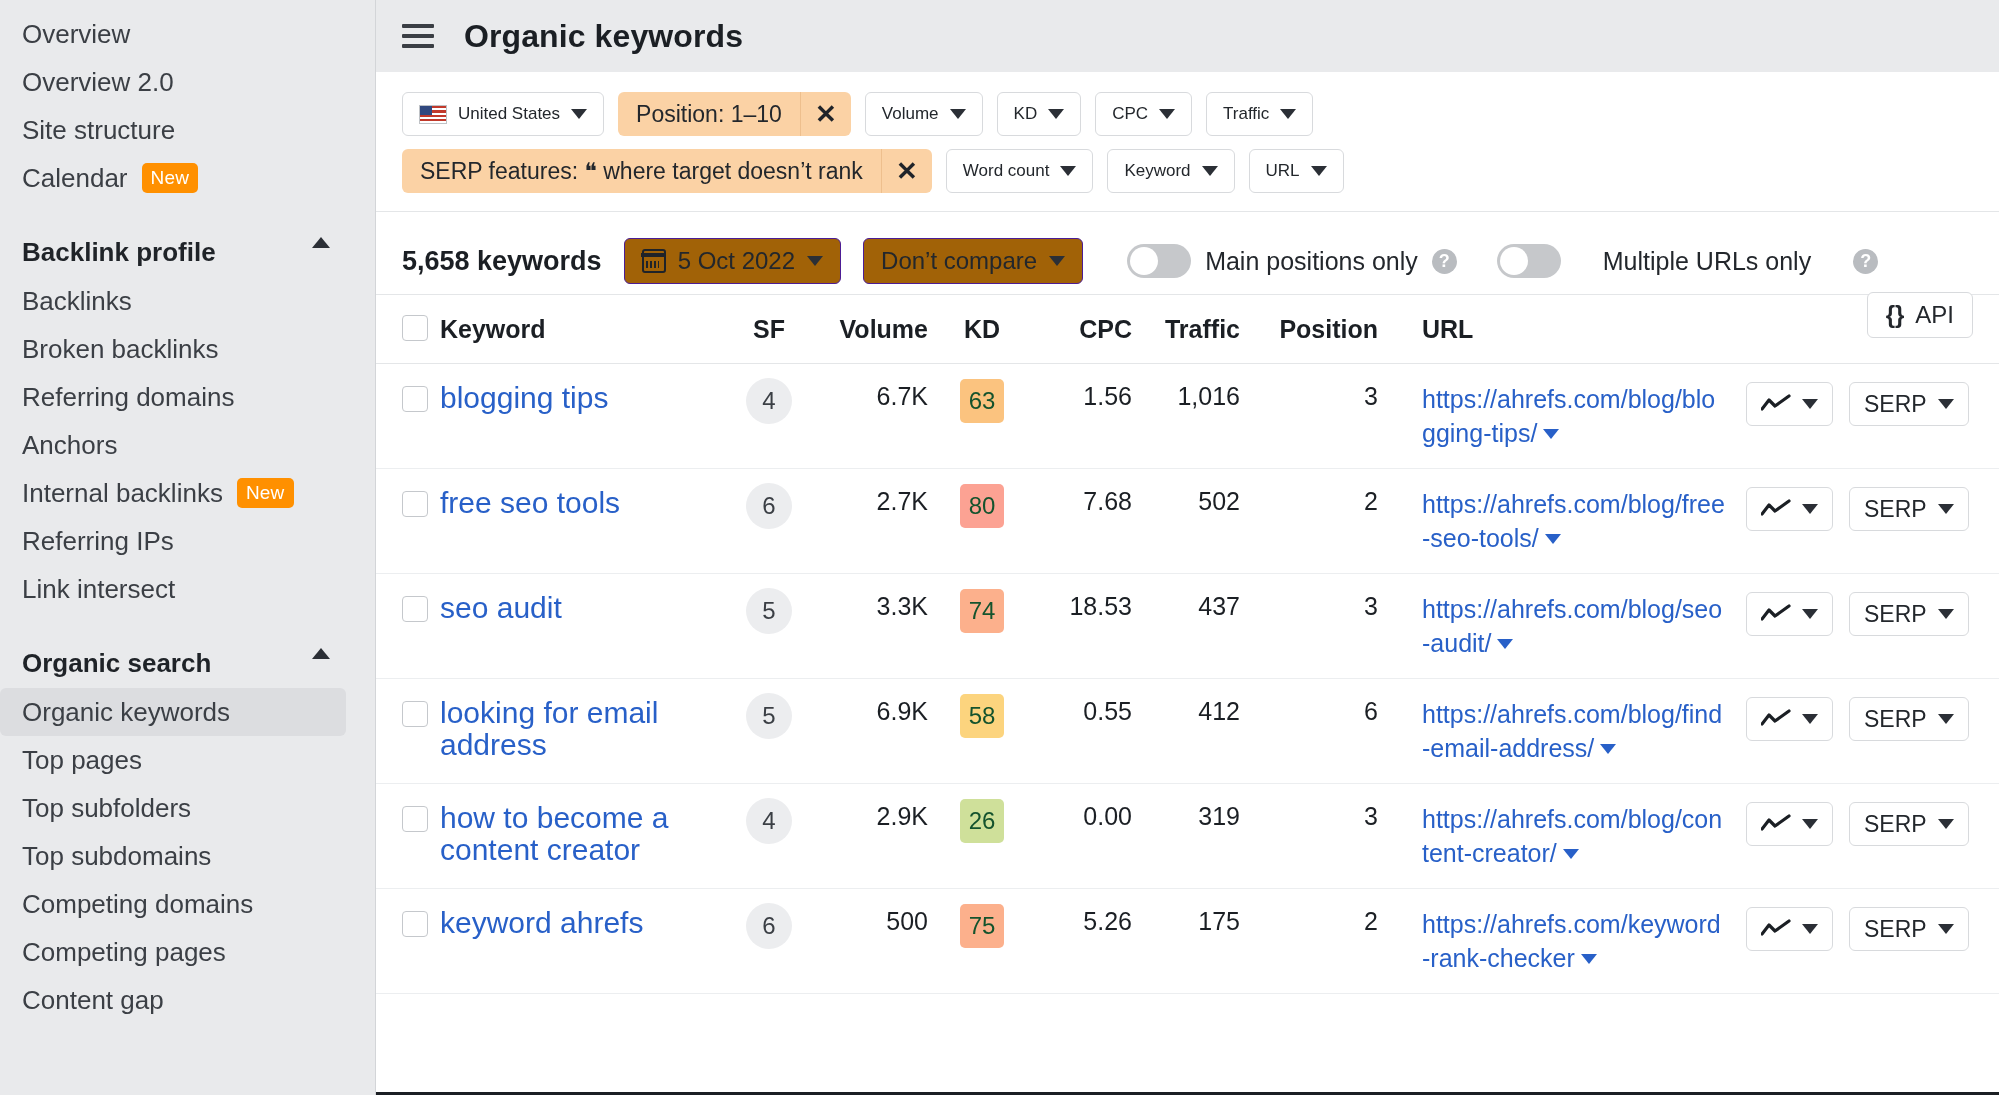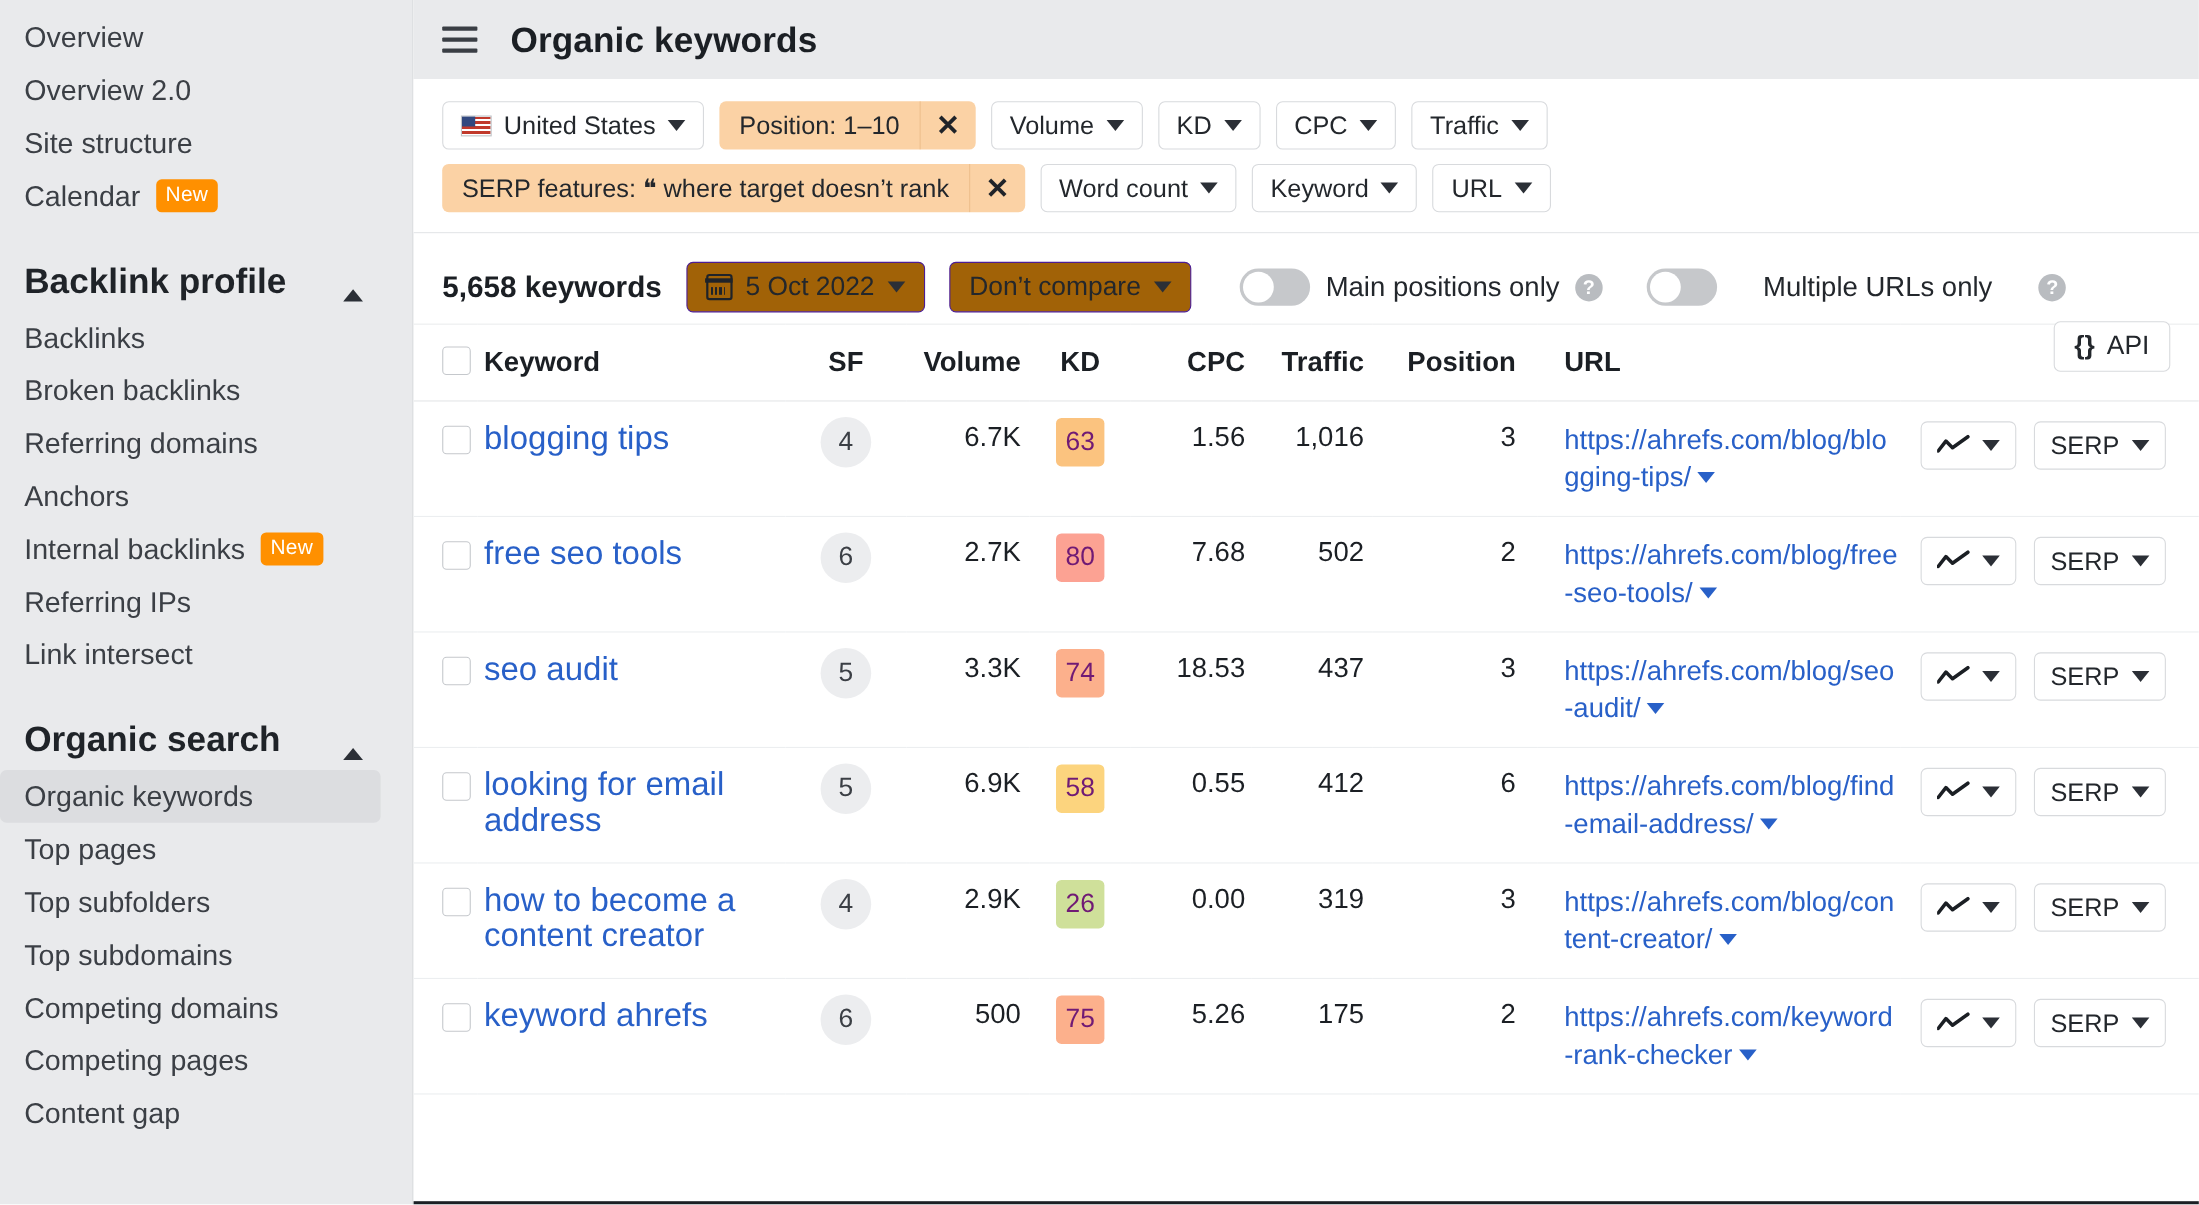--- a/index.html
+++ b/index.html
@@ -40,27 +40,27 @@
     background: #ff9000;
     color: #ffffff;
     font-size: 19px;
     line-height: 19px;
     padding: 5px 9px 6px;
     border-radius: 5px;
     font-weight: 400;
     letter-spacing: .2px;
   }
   .nav-group {
-    font-size: 32px;
+    font-size: 26px;
     font-weight: bold;
     color: #1f2328;
     padding: 9px 30px 9px 22px;
     margin-top: 26px;
     display: flex;
-    align-items: flex-end;
+    align-items: flex-start;
     justify-content: space-between;
     cursor: pointer;
   }
   .caret-up {
     width: 0; height: 0;
     border-left: 9px solid transparent;
     border-right: 9px solid transparent;
     border-bottom: 11px solid #2b2f36;
     margin-right: 16px;
   }
@@ -104,21 +104,21 @@
   .filterrow { display: flex; gap: 14px; align-items: center; flex-wrap: nowrap; }
 
   .chip {
     height: 44px;
     border: 1px solid #d8dadd;
     border-radius: 6px;
     background: #ffffff;
     display: inline-flex;
     align-items: center;
     padding: 0 16px;
-    font-size: 23px;
+    font-size: 17px;
     color: #23272c;
     gap: 11px;
     white-space: nowrap;
     cursor: pointer;
   }
   .chip .caret-down {
     width: 0; height: 0;
     border-left: 8px solid transparent;
     border-right: 8px solid transparent;
     border-top: 10px solid #2b2f36;
@@ -322,21 +322,21 @@
     color: #3b3f45;
     font-size: 24px;
     margin-top: -4px;
   }
   .kd-badge {
     display: inline-flex;
     align-items: center; justify-content: center;
     width: 44px; height: 44px;
     border-radius: 5px;
     font-size: 24px;
-    color: #701a75;
+    color: #14532d;
     margin-top: -3px;
   }
   .url-link {
     color: #2860c8;
     font-size: 25px;
     line-height: 34px;
     text-decoration: none;
     word-break: break-all;
     cursor: pointer;
   }

